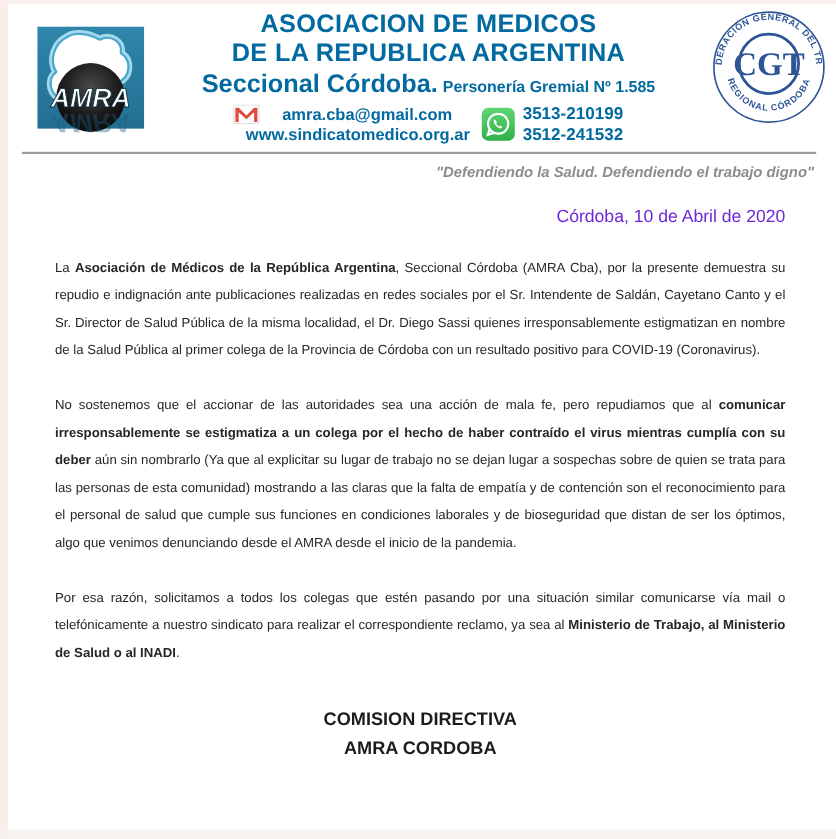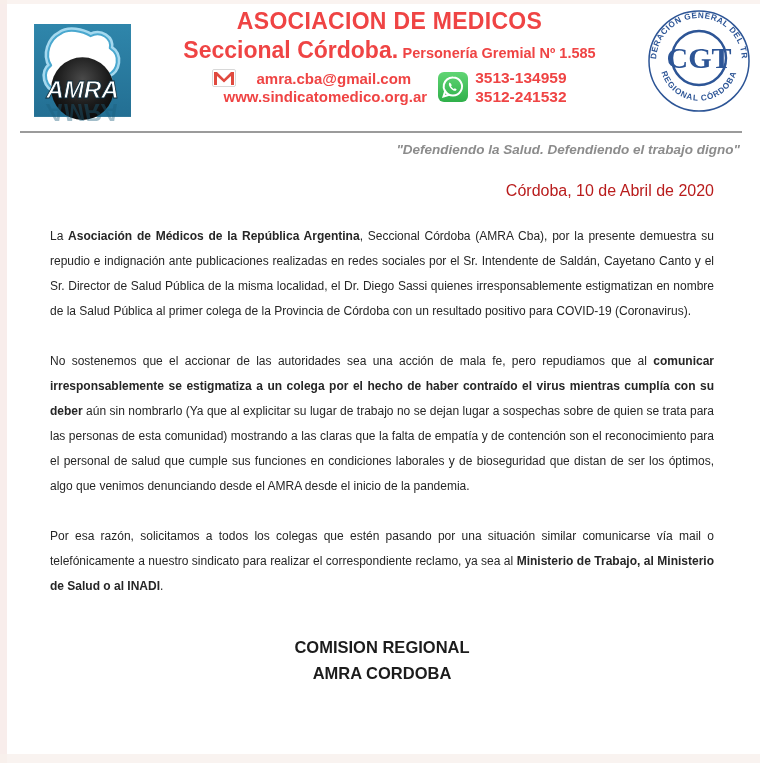--- a/index.html
+++ b/index.html
@@ -9,42 +9,42 @@
   }
   
   .edge-left{position:absolute;left:0;top:0;width:7px;height:100%;background:#f6e9e6;opacity:.8;}
   .edge-top{position:absolute;left:0;top:0;width:100%;height:4px;background:#f8eeea;opacity:.7;}
   .edge-bottom{position:absolute;left:0;bottom:0;width:100%;height:9px;background:#f8f0ec;opacity:.8;}
 
   .page{position:relative;padding-top:8px;}
 
   header{display:flex;align-items:flex-start;padding:0 8px 0 32px;}
   .logo-amra{width:101px;height:101px;flex:0 0 auto;margin-top:16px;}
-  .header-center{flex:1 1 auto;text-align:center;color:#ef4444;padding:0 6px;}
+  .header-center{flex:1 1 auto;text-align:center;color:#0369a1;padding:0 6px;}
   .org-line{font-size:23px;font-weight:bold;line-height:26px;letter-spacing:.3px;}
   .line3{margin-top:3px;white-space:nowrap;}
   .seccional{font-size:23px;font-weight:bold;}
   .personeria{font-size:14.5px;font-weight:bold;margin-top:36px;}
   .contact{display:inline-flex;align-items:center;gap:10px;margin-top:4px;}
   .contact-left{text-align:left;font-size:15px;font-weight:bold;}
   .email-row{display:flex;align-items:center;gap:20px;}
   .gmail-icon{width:24px;height:18px;display:inline-block;}
   .web-row{margin-top:1px;margin-left:11px;}
   .contact-right{display:flex;align-items:center;gap:6px;}
   .wa-icon{width:32px;height:32px;display:inline-block;}
   .phones{text-align:left;font-size:15.5px;font-weight:bold;line-height:19px;}
   .logo-cgt{width:106px;height:106px;flex:0 0 auto;margin-top:0;}
 
   .rule{border:none;border-top:2.5px solid #9b9b9b;margin:6px 18px 0 20px;}
   .tagline{
     text-align:right;margin:9px 20px 0 0;color:#8c8c8c;
     font-style:italic;font-weight:bold;font-size:13.5px;
   }
 
-  .date-line{text-align:right;margin:25px 46px 0 0;font-size:16px;color:#b91c1c;}
+  .date-line{text-align:right;margin:25px 46px 0 0;font-size:16px;color:#6d28d9;}
 
   main{margin:24px 46px 0 50px;color:#262626;}
   main p{
     margin:0 0 25px 0;text-align:justify;font-size:12px;line-height:25px;
   }
   .b{font-weight:bold;}
   .signature{text-align:center;font-weight:bold;font-size:16.5px;line-height:26px;margin-top:35px;color:#1c1c1c;}
 </style>
 </head>
 <body>
@@ -74,20 +74,21 @@
         <path d="M28,10 C36,4 50,7 58,12 C68,7 79,14 77,24 C88,31 85,46 75,50 C79,62 69,74 56,71 C47,81 31,77 26,66 C13,63 10,48 19,41 C12,30 18,15 28,10 Z" fill="none" stroke="#a5d9ef" stroke-width="7" stroke-linejoin="round"></path>
         <path d="M28,10 C36,4 50,7 58,12 C68,7 79,14 77,24 C88,31 85,46 75,50 C79,62 69,74 56,71 C47,81 31,77 26,66 C13,63 10,48 19,41 C12,30 18,15 28,10 Z" fill="#ffffff" stroke="#4aa8cf" stroke-width="2" stroke-linejoin="round"></path>
         <circle cx="50" cy="64" r="31" fill="url(#sphere)"></circle>
         <text x="50" y="73" text-anchor="middle" font-family="Liberation Sans, sans-serif" font-size="24" font-weight="bold" font-style="italic" fill="#ffffff" stroke="#0a2a3a" stroke-width="0.8">AMRA</text>
         <text x="50" y="73" text-anchor="middle" font-family="Liberation Sans, sans-serif" font-size="24" font-weight="bold" font-style="italic" fill="#1c5f7d" opacity="0.4" transform="translate(0,152) scale(1,-1)">AMRA</text>
       </svg>
     </div>
 
     <div class="header-center">
       <div class="org-line">ASOCIACION DE MEDICOS</div>
+      <div class="org-line">DE LA REPUBLICA ARGENTINA</div>
       <div class="line3">
         <span class="seccional">Seccional Córdoba.</span>
         <span class="personeria">Personería Gremial Nº 1.585</span>
       </div>
       <div class="contact">
         <div class="contact-left">
           <div class="email-row">
             <svg class="gmail-icon" viewBox="0 0 24 18">
               <rect x="0.5" y="0.5" width="23" height="17" rx="1.5" fill="#ffffff" stroke="#d8d8d8"></rect>
               <path d="M2,16 L2,3 L5,3 L12,10 L19,3 L22,3 L22,16 L19,16 L19,7 L12,13.5 L5,7 L5,16 Z" fill="#e04a3f"></path>
@@ -102,21 +103,21 @@
               <linearGradient id="wag" x1="0" y1="0" x2="0" y2="1">
                 <stop offset="0%" stop-color="#61d574"></stop>
                 <stop offset="100%" stop-color="#2fb04a"></stop>
               </linearGradient>
             </defs>
             <rect x="1" y="1" width="30" height="30" rx="6" fill="url(#wag)"></rect>
             <path d="M16,6.5 a9,9 0 1 1 -7.8,13.5 L6.5,25.5 L12.2,23.8 a9,9 0 0 1 3.8,-17.3 Z" fill="none" stroke="#ffffff" stroke-width="2"></path>
             <path d="M12.5,11.5 c-0.8,0.8 -1,2.7 0.6,4.9 c1.6,2.2 3.6,3.4 4.9,3.4 c0.9,0 1.8,-0.9 1.5,-1.6 l-1.6,-1 l-1.2,0.7 c-0.9,-0.4 -2.2,-1.6 -2.7,-2.6 l0.8,-1.1 l-1,-1.7 Z" fill="#ffffff"></path>
           </svg>
           <div class="phones">
-            <div>3513-134959</div>
+            <div>3513-210199</div>
             <div>3512-241532</div>
           </div>
         </div>
       </div>
     </div>
 
     <div class="logo-cgt">
       <svg viewBox="0 0 106 106" width="106" height="106">
         <defs>
           <path id="arcTop" d="M 10,53 A 43,43 0 0 1 96,53"></path>
@@ -142,18 +143,18 @@
   <div class="date-line">Córdoba, 10 de Abril de 2020</div>
 
   <main>
     <p><span>La </span><span class="b">Asociación de Médicos de la República Argentina</span><span>, Seccional Córdoba (AMRA Cba), por la presente demuestra su repudio e indignación ante publicaciones realizadas en redes sociales por el Sr. Intendente de Saldán, Cayetano Canto y el Sr. Director de Salud Pública de la misma localidad, el Dr. Diego Sassi quienes irresponsablemente estigmatizan en nombre de la Salud Pública al primer colega de la Provincia de Córdoba con un resultado positivo para COVID-19 (Coronavirus).</span></p>
 
     <p><span>No sostenemos que el accionar de las autoridades sea una acción de mala fe, pero repudiamos que al </span><span class="b">comunicar irresponsablemente se estigmatiza a un colega por el hecho de haber contraído el virus mientras cumplía con su deber</span><span> aún sin nombrarlo (Ya que al explicitar su lugar de trabajo no se dejan lugar a sospechas sobre de quien se trata para las personas de esta comunidad) mostrando a las claras que la falta de empatía y de contención son el reconocimiento para el personal de salud que cumple sus funciones en condiciones laborales y de bioseguridad que distan de ser los óptimos, algo que venimos denunciando desde el AMRA desde el inicio de la pandemia.</span></p>
 
     <p><span>Por esa razón, solicitamos a todos los colegas que estén pasando por una situación similar comunicarse vía mail o telefónicamente a nuestro sindicato para realizar el correspondiente reclamo, ya sea al </span><span class="b">Ministerio de Trabajo, al Ministerio de Salud o al INADI</span><span>.</span></p>
 
     <div class="signature">
-      <div>COMISION REGIONAL</div>
+      <div>COMISION DIRECTIVA</div>
       <div>AMRA CORDOBA</div>
     </div>
   </main>
 
 </div>
 
 </body></html>

